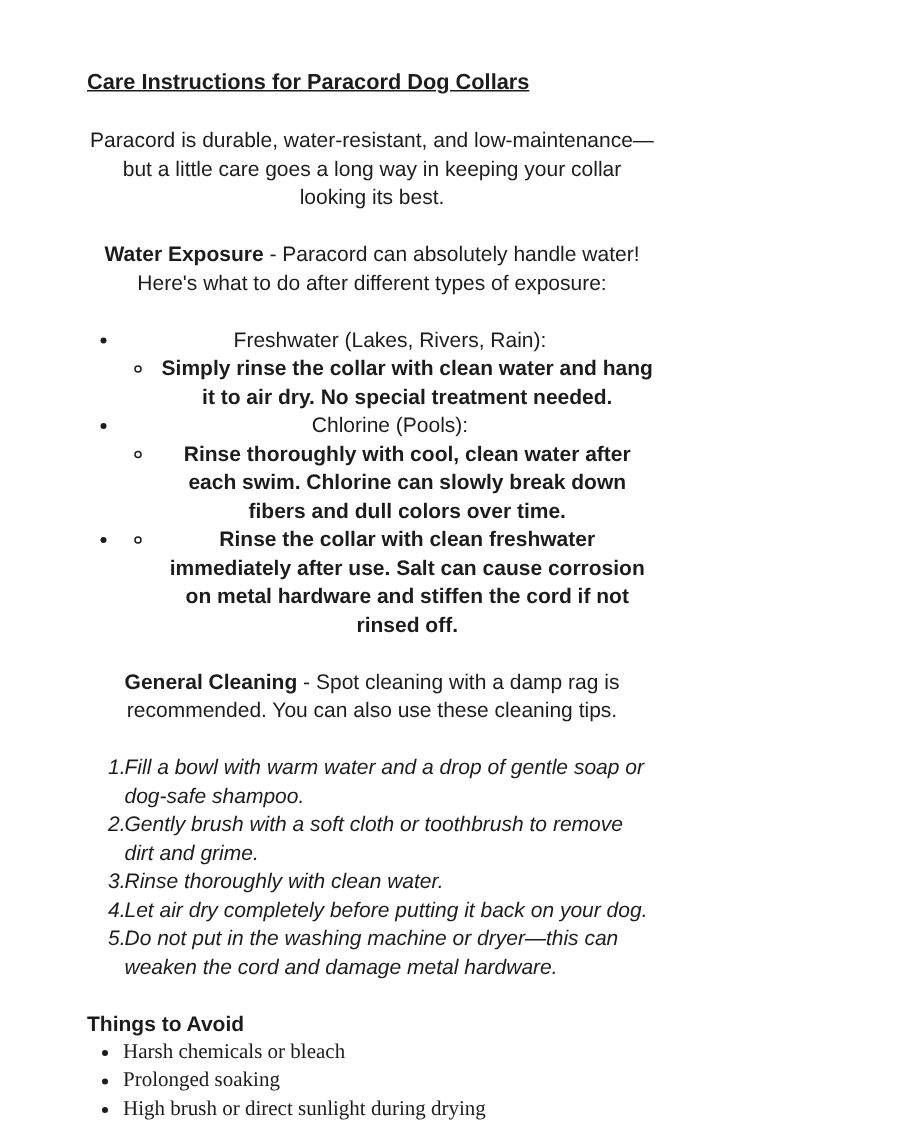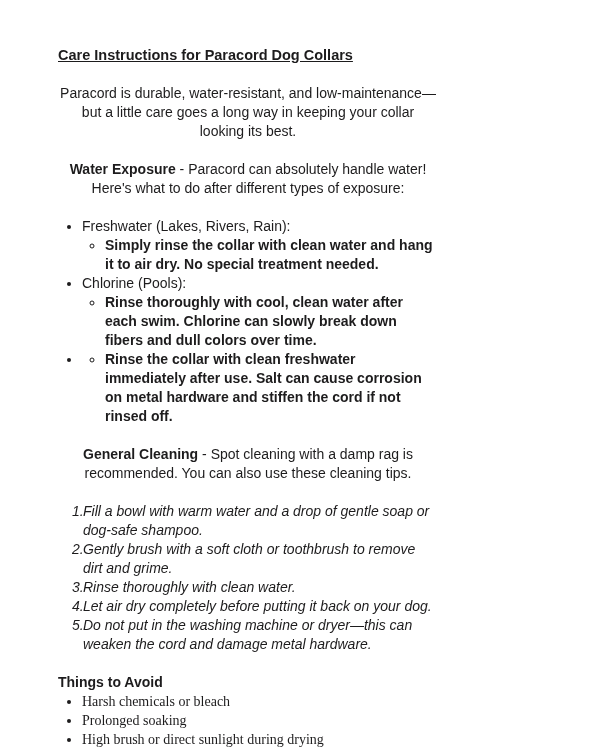--- a/index.html
+++ b/index.html
@@ -36,20 +36,21 @@
   .lead-bold {
     font-weight: bold;
   }
   ul.l1 {
     margin: 19px 0;
     padding-left: 24px;
     list-style: disc;
   }
   ul.l1 > li {
     margin: 0;
+    text-align: center;
   }
   ul.l2 {
     margin: 0;
     padding-left: 23px;
     list-style: circle;
     font-weight: bold;
   }
   ul.l2 > li {
     margin: 0;
   }

